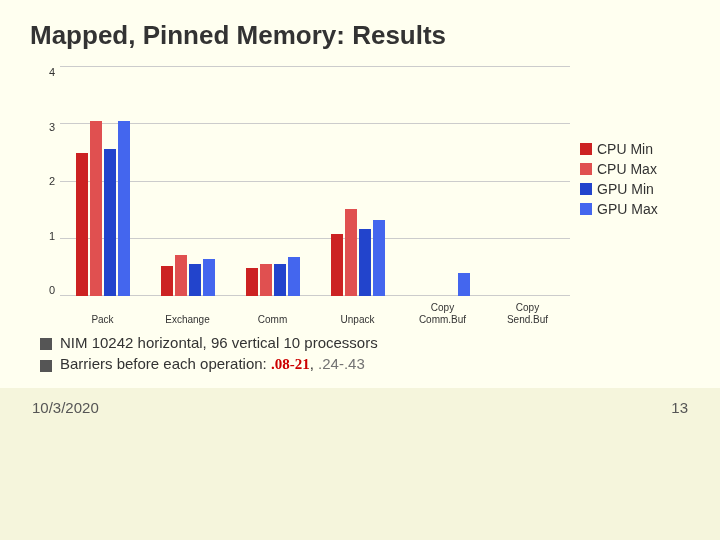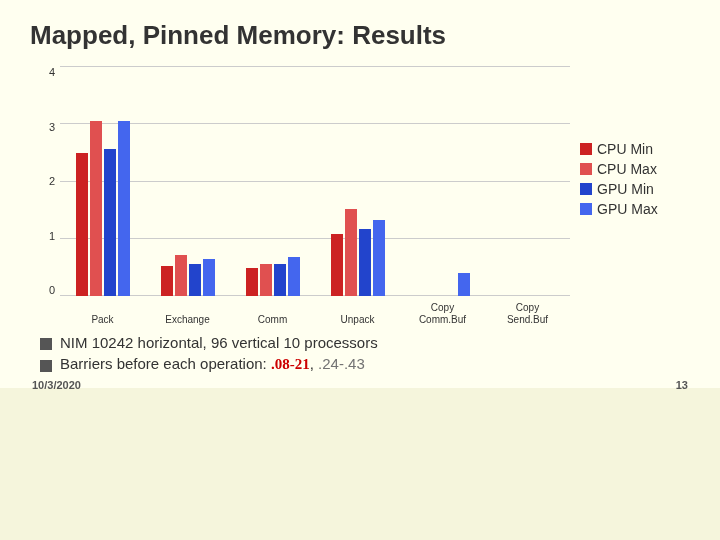--- a/index.html
+++ b/index.html
@@ -171,25 +171,24 @@
       margin-top: 3px;
       flex-shrink: 0;
     }
 
     .highlight-red { color: #cc0000; font-weight: bold; font-family: Liberation Serif, serif; }
     .highlight-blue { color: #737373; }
 
     .footer {
       display: flex;
       justify-content: space-between;
-      margin-top: 2px;
-      font-size: 11px;
+      margin-top: 22px;
+      font-size: 15px;
       color: #555;
       padding: 0 2px;
-      font-weight: bold;
     }
   </style>
 </head>
 <body>
 
 <div class="slide">
   <div class="title">Mapped, Pinned Memory: Results</div>
 
   <div class="chart-area">
     <div class="chart-container">

